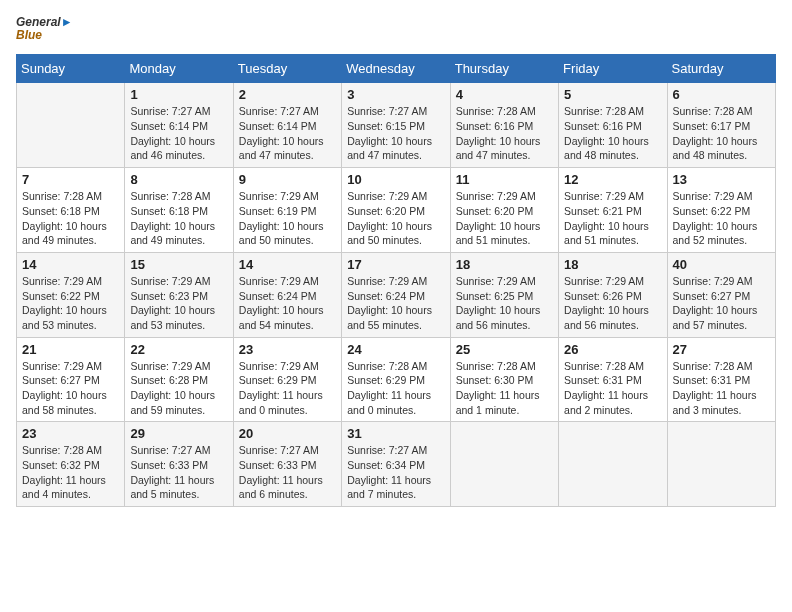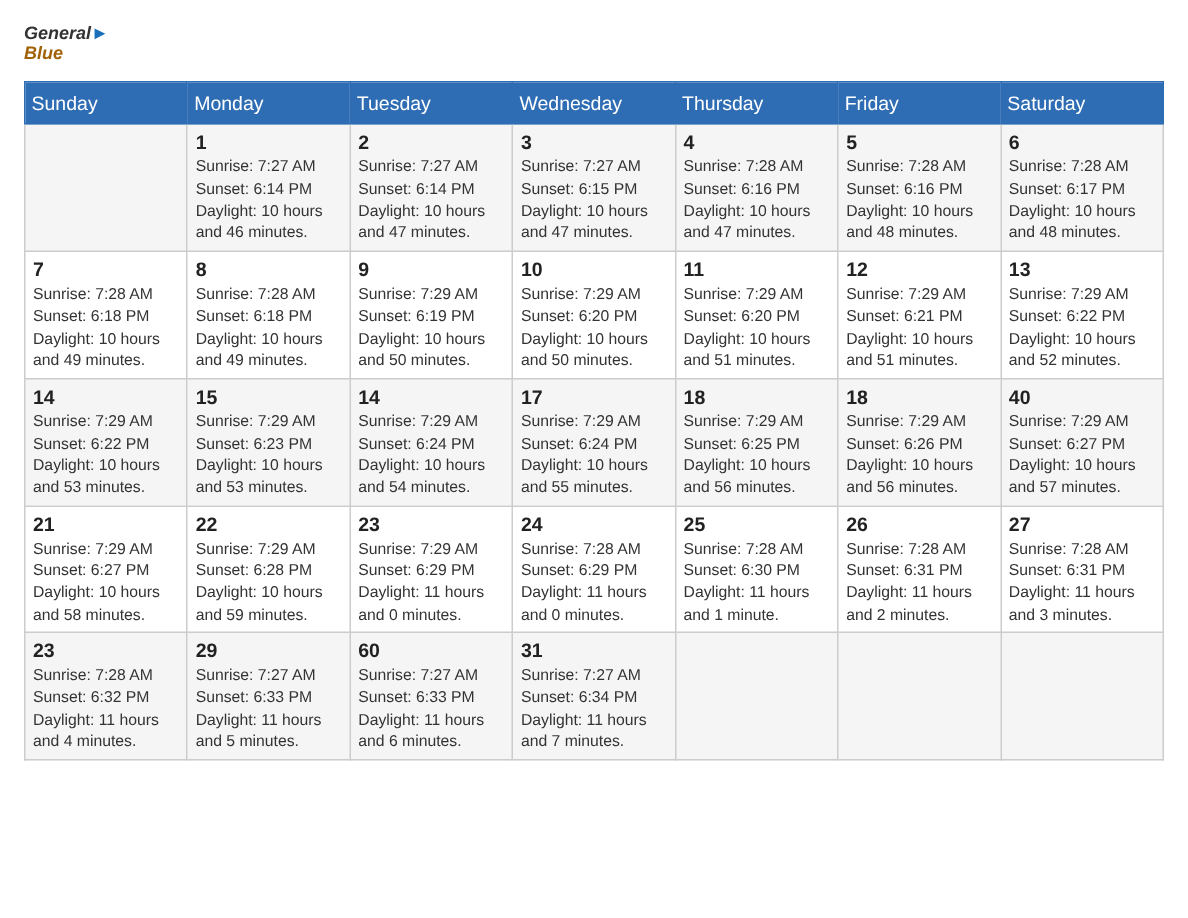--- a/index.html
+++ b/index.html
@@ -229,21 +229,21 @@
       <tr>
         <td>
           <span class="day-num">23</span>
           <div class="day-info">Sunrise: 7:28 AM<br>Sunset: 6:32 PM<br>Daylight: 11 hours and 4 minutes.</div>
         </td>
         <td>
           <span class="day-num">29</span>
           <div class="day-info">Sunrise: 7:27 AM<br>Sunset: 6:33 PM<br>Daylight: 11 hours and 5 minutes.</div>
         </td>
         <td>
-          <span class="day-num">60</span>
+          <span class="day-num">20</span>
           <div class="day-info">Sunrise: 7:27 AM<br>Sunset: 6:33 PM<br>Daylight: 11 hours and 6 minutes.</div>
         </td>
         <td>
           <span class="day-num">31</span>
           <div class="day-info">Sunrise: 7:27 AM<br>Sunset: 6:34 PM<br>Daylight: 11 hours and 7 minutes.</div>
         </td>
         <td></td>
         <td></td>
         <td></td>
       </tr>

